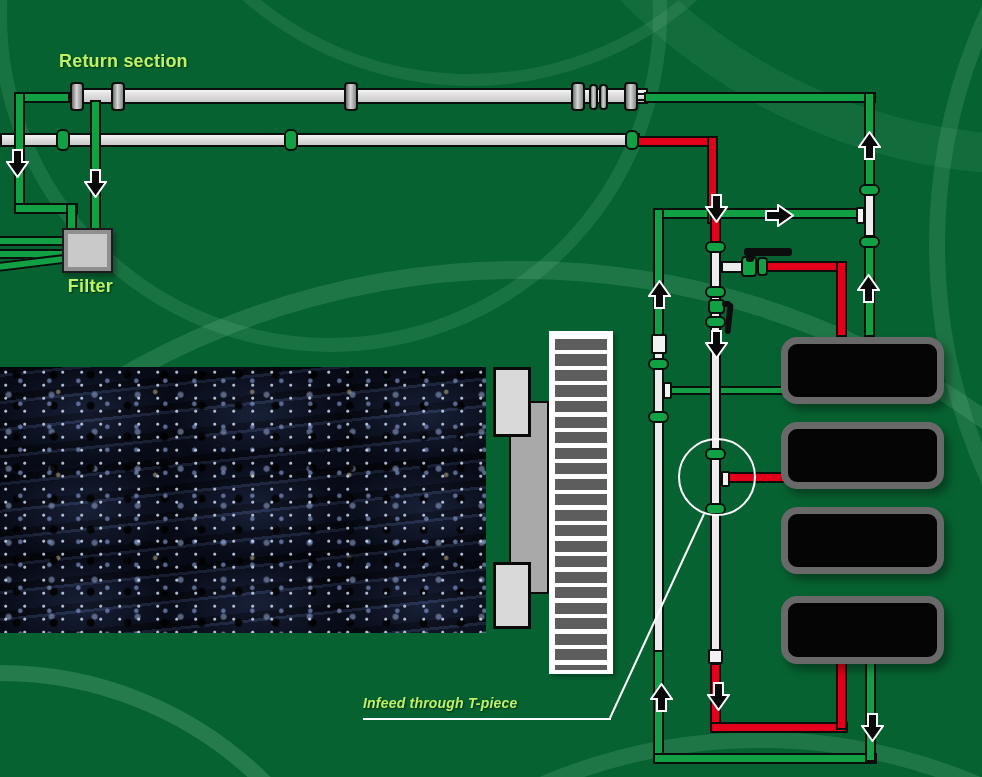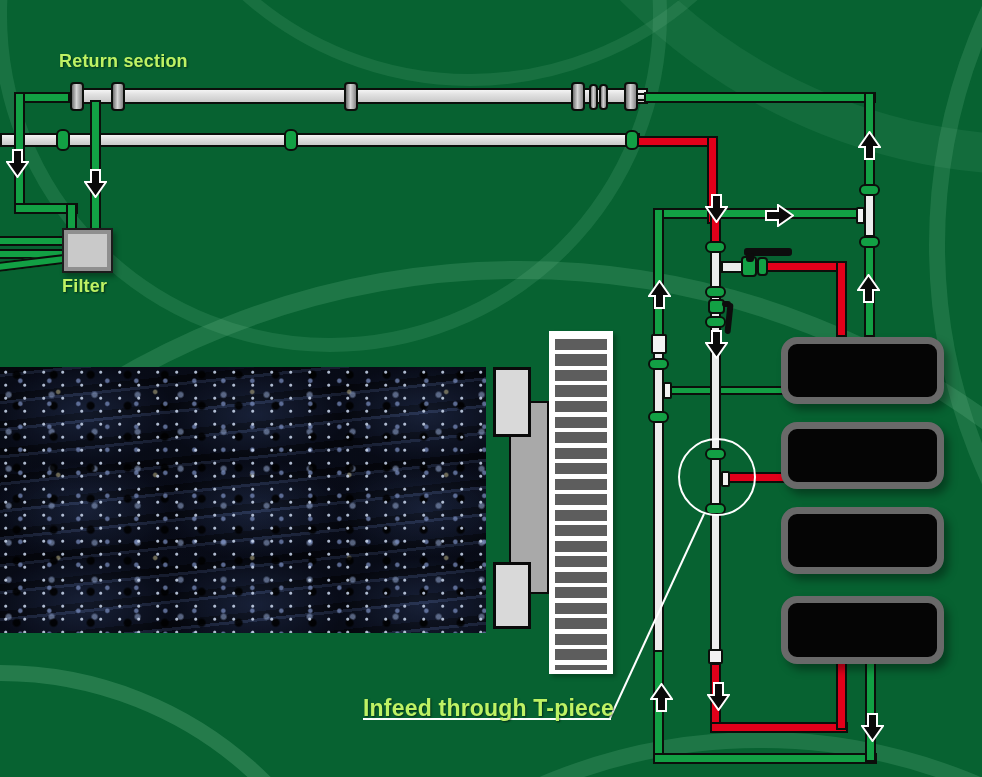--- a/index.html
+++ b/index.html
@@ -196,16 +196,16 @@
         <polygon points="7,1 16,1 16,13 22,13 11.5,28 1,13 7,13" fill="#0a0a0a" stroke="#ffffff" stroke-width="2"></polygon>
       </svg></div>
 
   <div class="abs circle-hl" style="left:678px;top:438px;width:78px;height:78px;"></div>
   <svg class="abs" style="left:606px;top:510px;" width="102" height="212" viewBox="0 0 102 212">
     <line class="annline" x1="4" y1="208" x2="98" y2="4"></line>
   </svg>
   <div class="abs" style="left:363px;top:718px;width:248px;height:2px;background:#ffffff;"></div>
 
   <div class="abs lbl" style="left:59px;top:51px;">Return section</div>
-  <div class="abs lbl" style="left:62px;top:276px;width:51px;text-align:left;">Filter</div>
-  <div class="abs lbl" style="left:363px;top:695px;font-size:23px;">Infeed through T-piece</div>
+  <div class="abs lbl" style="left:62px;top:276px;width:51px;text-align:right;">Filter</div>
+  <div class="abs lbl" style="left:363px;top:695px;font-size:14px;font-style:italic;">Infeed through T-piece</div>
 
 </div>
 
 </body></html>

